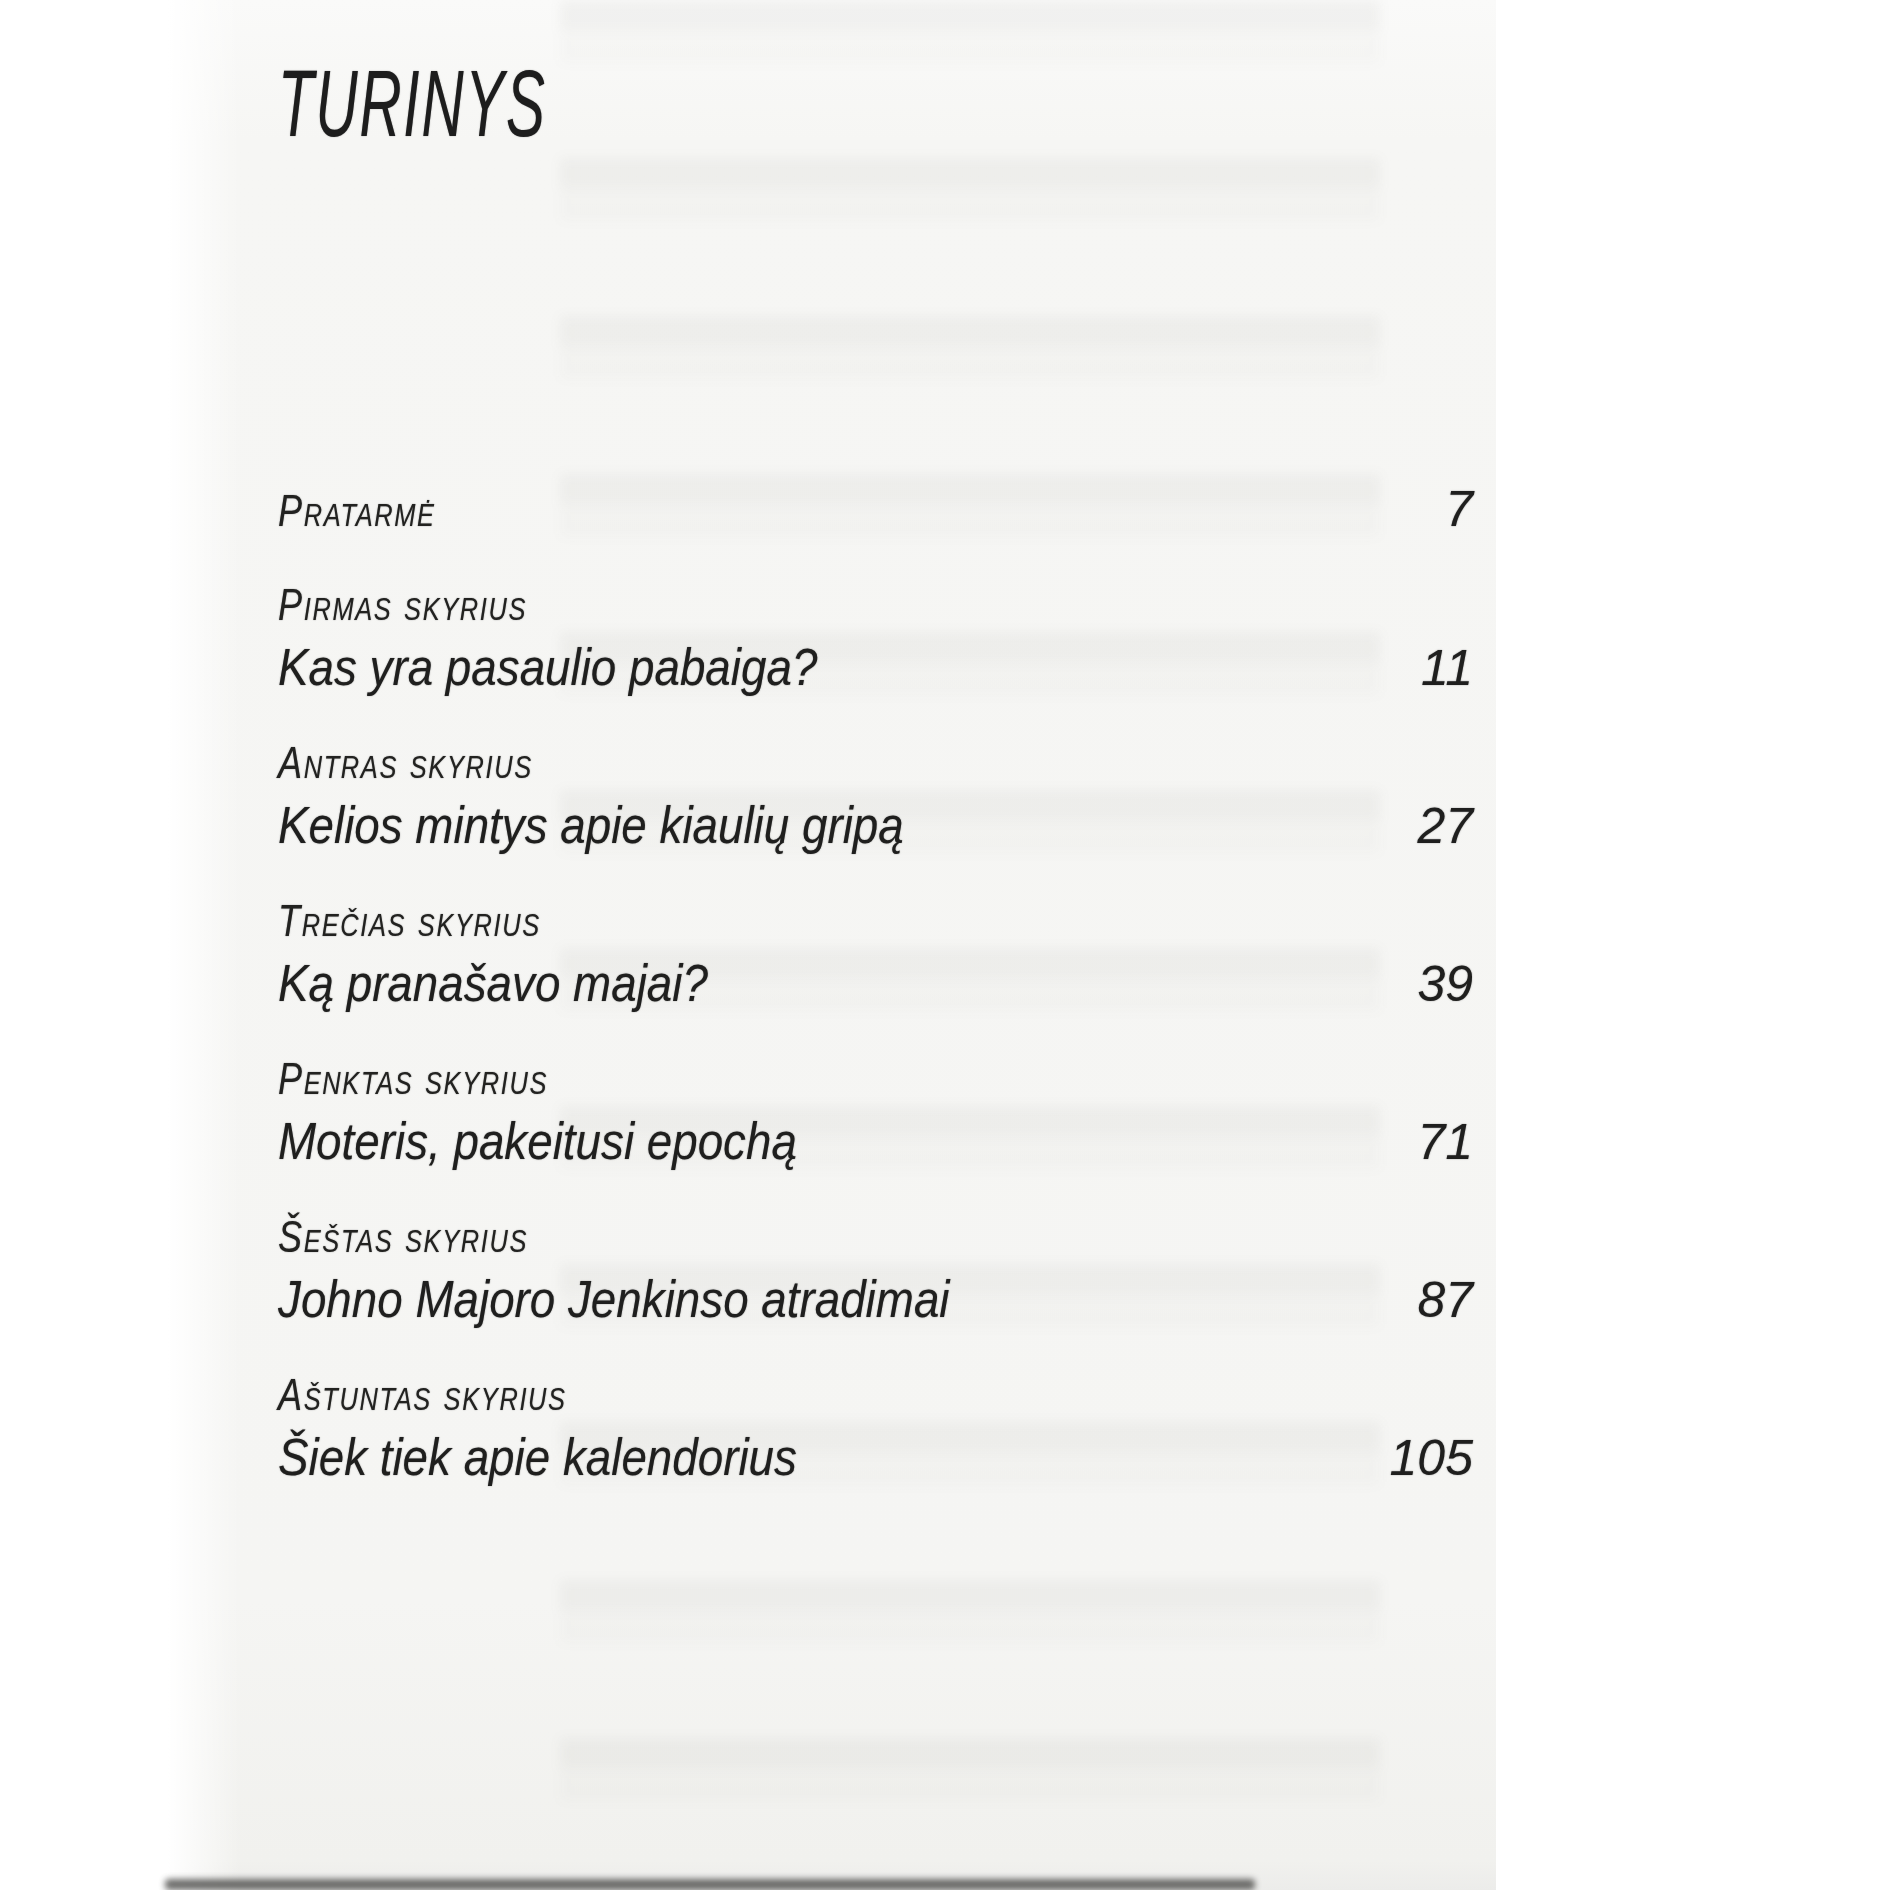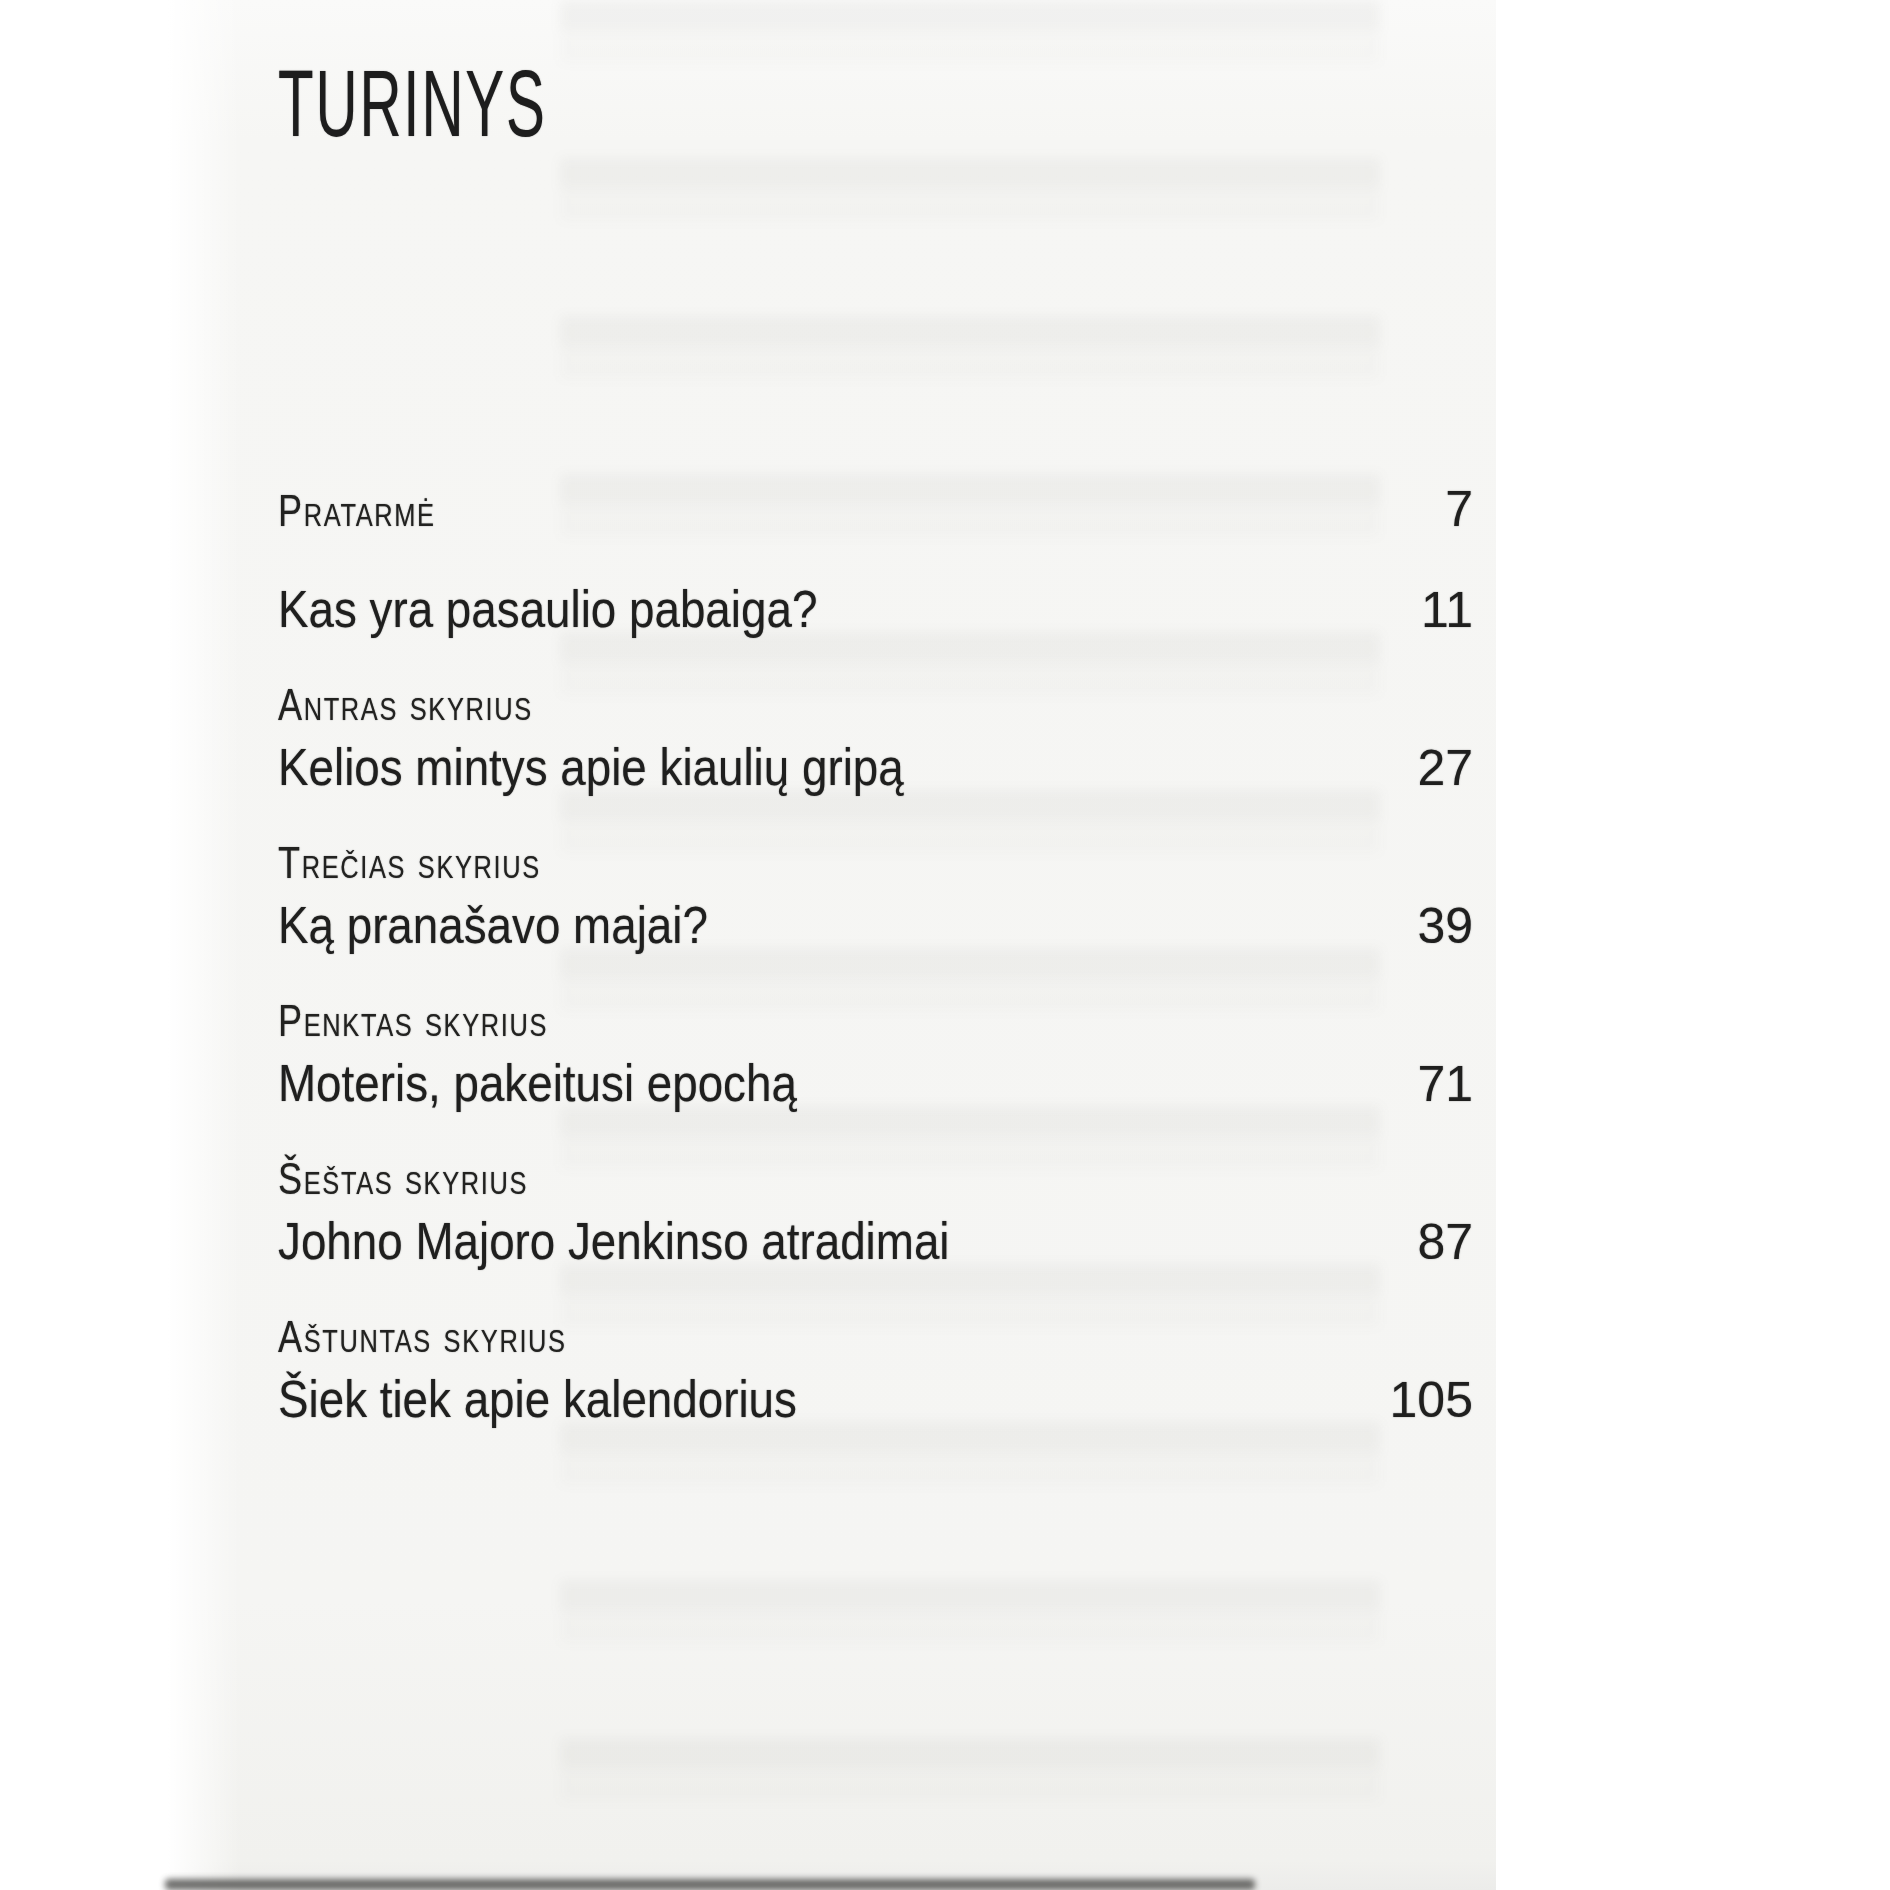--- a/index.html
+++ b/index.html
@@ -6,20 +6,21 @@
   .photo{
     position:relative;
     width:1496px;height:1890px;
     overflow:hidden;
     font-family:"Liberation Sans",sans-serif;
     color:#262626;
     background:
       linear-gradient(90deg, #ffffff 0px, #ffffff 168px, rgba(255,255,255,0) 240px),
       linear-gradient(90deg, rgba(255,255,255,0) 1680px, rgba(253,253,252,.9) 1840px, #fcfcfb 1890px),
       linear-gradient(180deg, #fafaf9 0px, #f6f6f4 140px, #f5f5f3 1600px, #f1f1ee 1860px, #ececea 1890px);
+    font-style: italic;
   }
   
   .ghost-overlay{
     position:absolute;left:560px;top:0;width:820px;height:1890px;
     background:repeating-linear-gradient(180deg,
       rgba(110,110,104,0.12) 0px 30px,
       rgba(110,110,104,0.05) 30px 64px,
       rgba(110,110,104,0.00) 64px 158px);
     filter:blur(6px);
     opacity:.5;
@@ -76,20 +77,24 @@
   <div class="entries">
   <div class="entry">
     <div class="line label-line">
       <span class="label">Pratarmė</span>
       <span class="num">7</span>
     </div>
 
   </div>
 
   <div class="entry">
+    <div class="line label-line">
+      <span class="label">Pirmas skyrius</span>
+      <span class="num"></span>
+    </div>
     <div class="line title-line">
       <span class="chapter-title">Kas yra pasaulio pabaiga?</span>
       <span class="num">11</span>
     </div>
   </div>
 
   <div class="entry">
     <div class="line label-line">
       <span class="label">Antras skyrius</span>
       <span class="num"></span>

